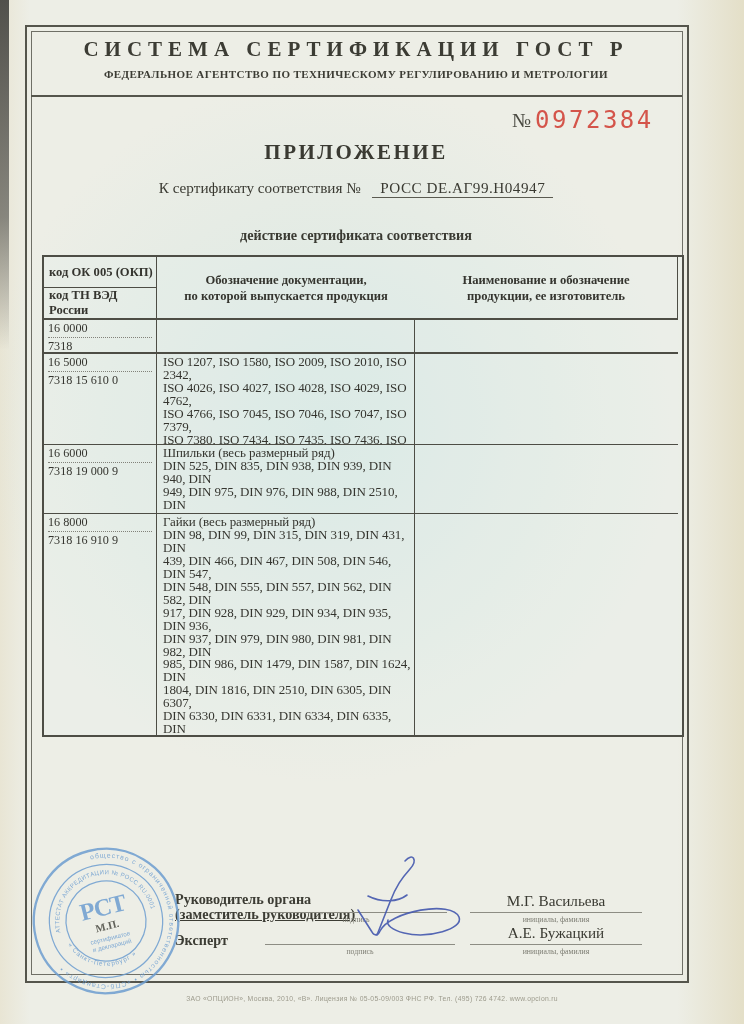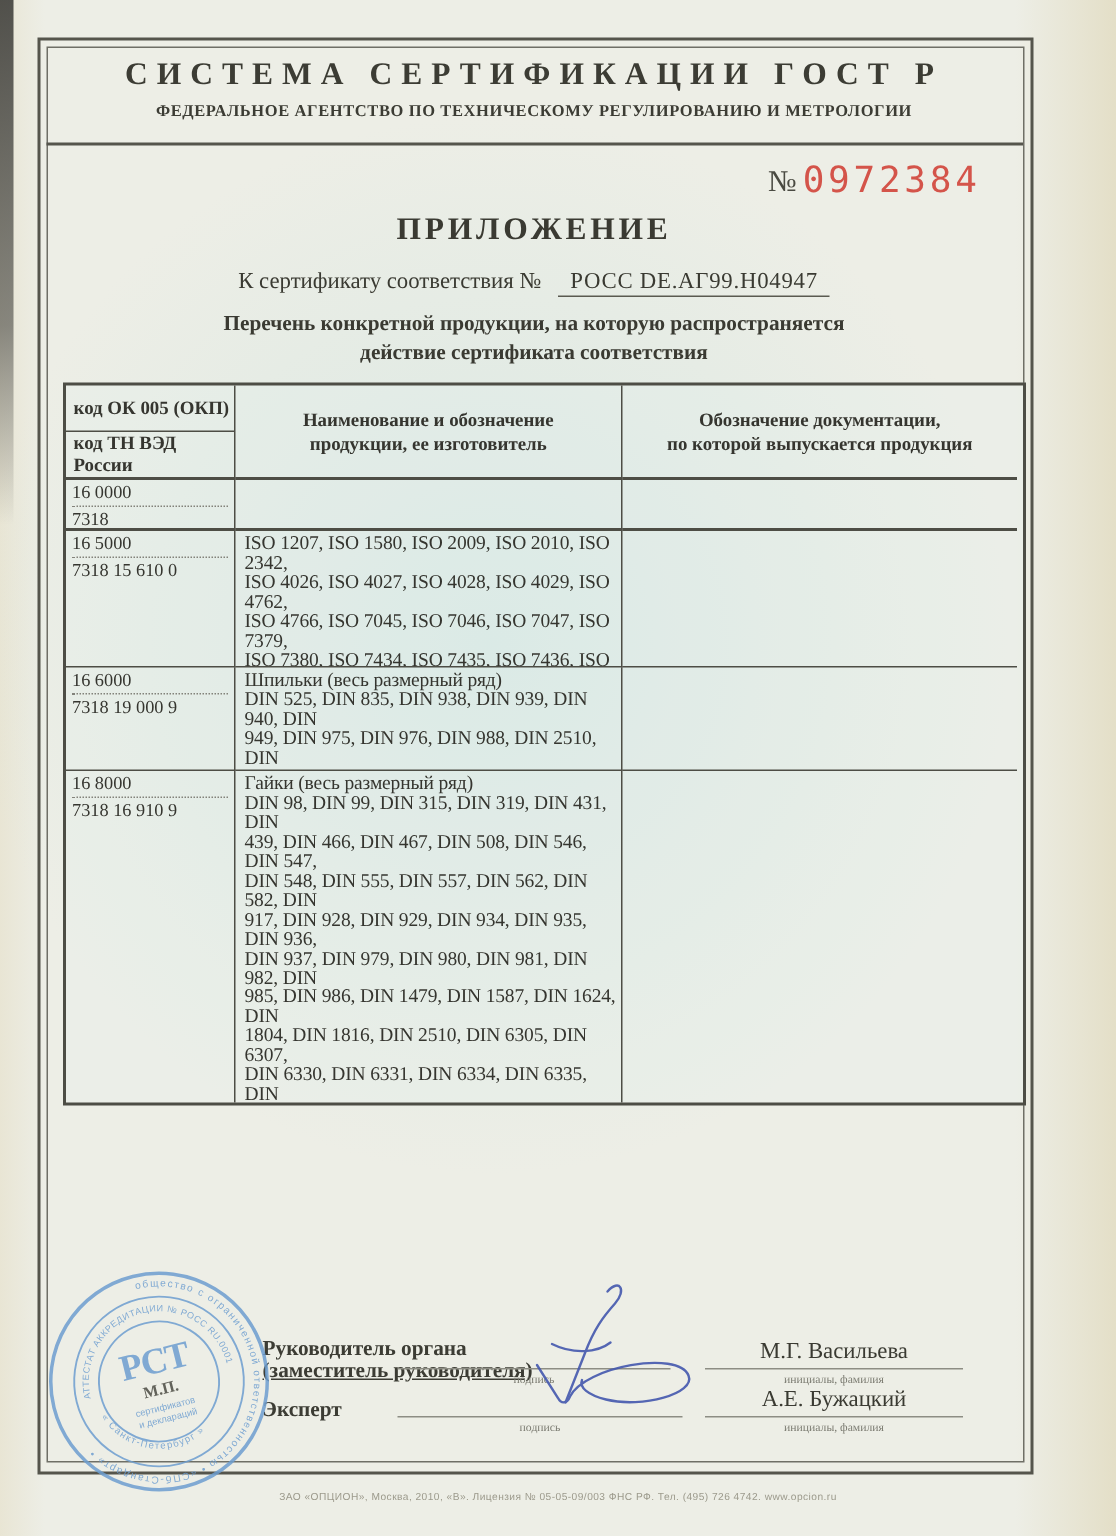--- a/index.html
+++ b/index.html
@@ -108,33 +108,32 @@
   </div>
 
   <div class="abs center" id="appendix-title">ПРИЛОЖЕНИЕ</div>
 
   <div class="abs center" id="cert-line">
     <span>К сертификату соответствия №</span>
     <span>&nbsp;</span>
     <span class="certnum">РОСС DE.АГ99.Н04947</span>
   </div>
 
-  <div class="abs center" id="desc-line1">Перечень конкретной продукции,  на которую распространяется</div>
   <div class="abs center" id="desc-line2">действие сертификата соответствия</div>
 
   <div class="abs" id="cert-table">
 
     <div class="cell hrow hc1">
       <div class="half top">код ОК 005 (ОКП)</div>
       <div class="half">код ТН ВЭД России</div>
     </div>
+    <div class="cell hrow hcenter c3">Обозначение документации,
+по которой выпускается продукция</div>
     <div class="cell hrow hcenter">Наименование и обозначение
 продукции, ее изготовитель</div>
-    <div class="cell hrow hcenter c3">Обозначение документации,
-по которой выпускается продукция</div>
 
     <div class="cell r1 codecell">
       <div>16 0000</div>
       <div class="dot"></div>
       <div>7318</div>
     </div>
     <div class="cell r1 txtcell"></div>
     <div class="cell r1 txtcell c3"></div>
 
     <div class="cell codecell">

